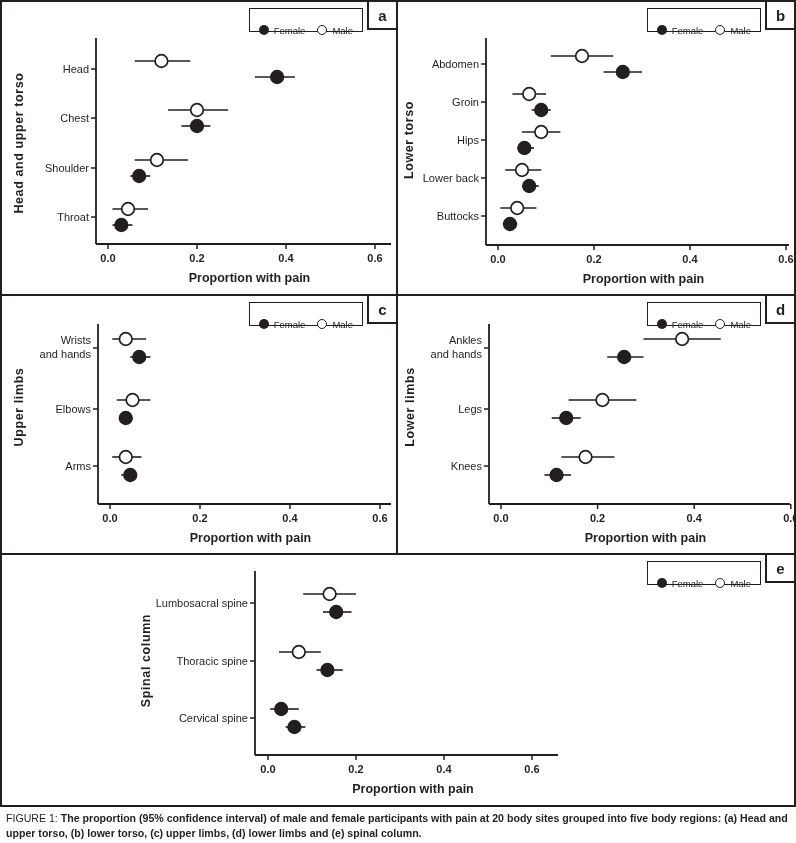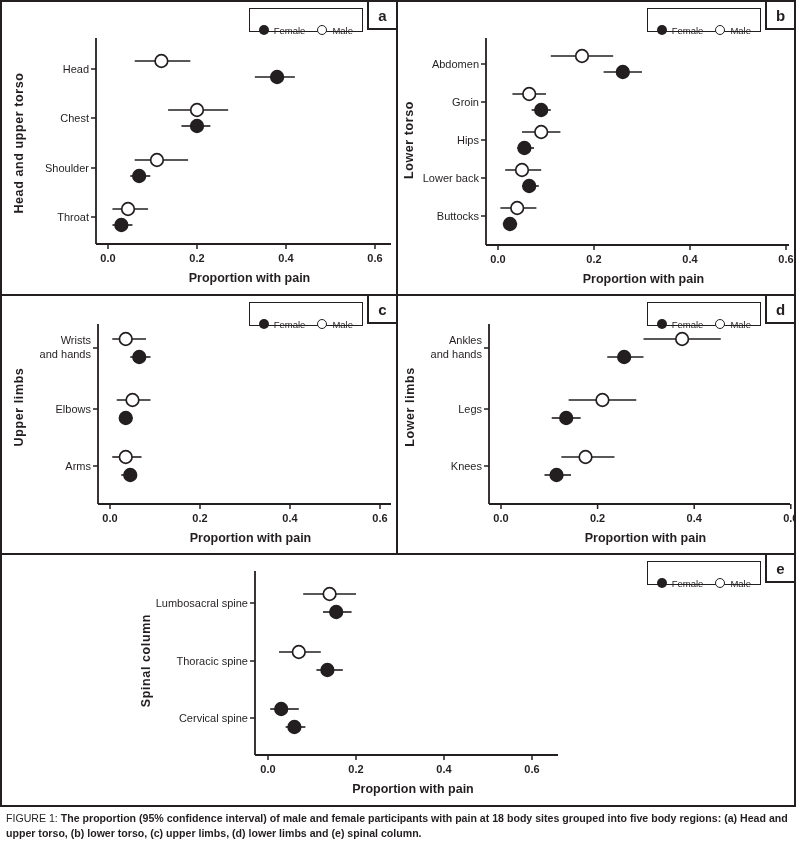--- a/index.html
+++ b/index.html
@@ -284,15 +284,15 @@
             <span class="mk m"></span>
             <span>Male</span>
           </span>
       </div>
       <div class="plabel">e</div>
     </section>
 
   </div>
 
   <div class="caption">
-    <span class="ct">FIGURE 1:</span><span> The proportion (95% confidence interval) of male and female participants with pain at 18 body sites grouped into five body regions: (a) Head and upper torso, (b) lower torso, (c) upper limbs, (d) lower limbs and (e) spinal column.</span>
+    <span class="ct">FIGURE 1:</span><span> The proportion (95% confidence interval) of male and female participants with pain at 20 body sites grouped into five body regions: (a) Head and upper torso, (b) lower torso, (c) upper limbs, (d) lower limbs and (e) spinal column.</span>
   </div>
 </div>
 
 </body></html>

